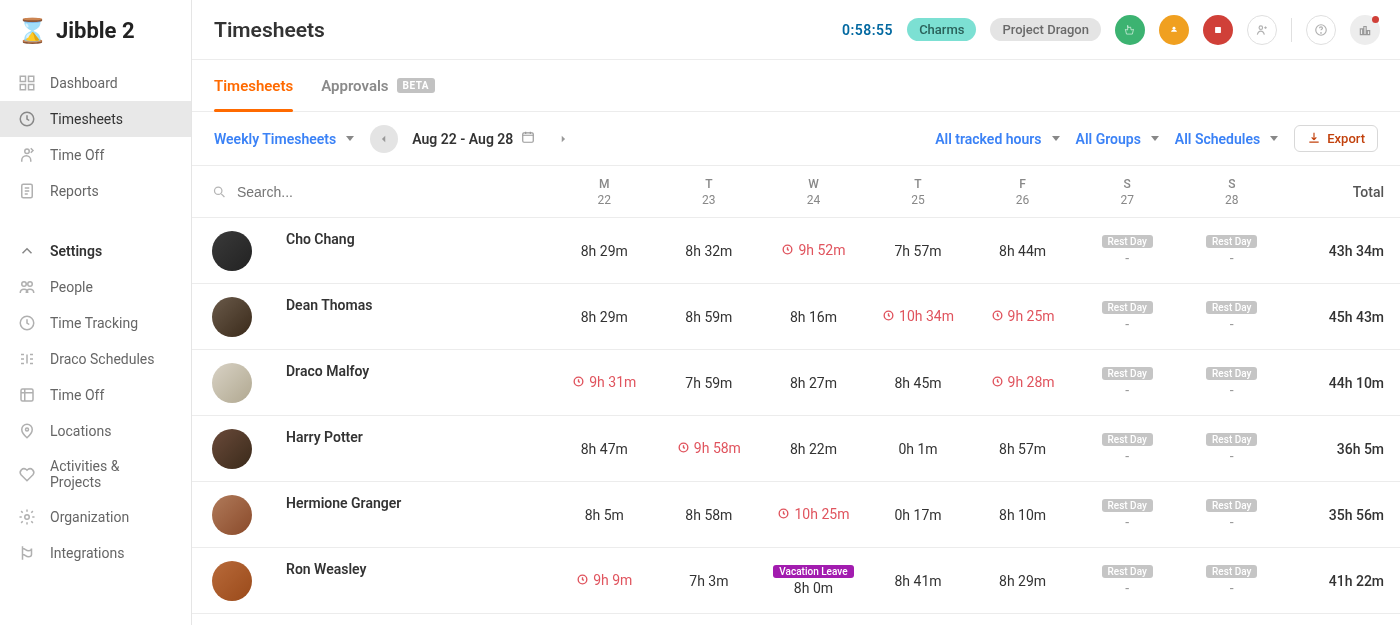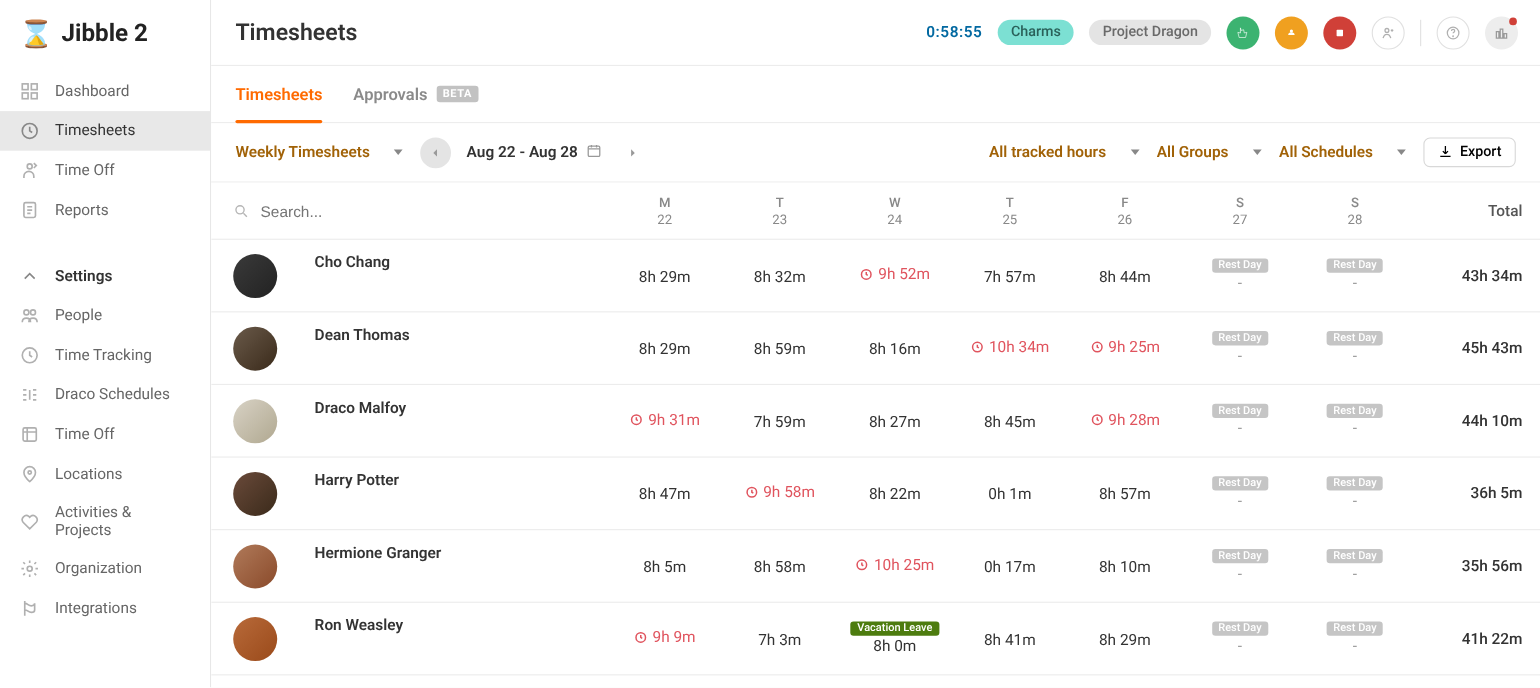--- a/index.html
+++ b/index.html
@@ -45,28 +45,28 @@
   
   .tabs-bar{ background:#fff; border-bottom:1px solid #ececec; display:flex; align-items:center; padding:0 22px; height:52px; gap:28px;}
   .tab{font-size:15px;color:#8a8a8a;font-weight:600;cursor:pointer;position:relative;display:flex;align-items:center;gap:8px;height:100%;}
   .tab.active{color:#ff6a00;}
   .tab.active::after{content:"";position:absolute;left:0;right:0;bottom:-1px;height:3px;background:#ff6a00;border-radius:2px;}
   .beta-badge{background:#c2c2c2;color:#fff;font-size:10px;font-weight:700;padding:2px 6px;border-radius:3px;letter-spacing:0.5px;}
 
   
   .filter-bar{ background:#fff; border-bottom:1px solid #ececec; display:flex; align-items:center; padding:0 22px; height:54px; justify-content:space-between;}
   .filter-left, .filter-right{display:flex;align-items:center;gap:16px;}
-  .filter-dd{font-size:14px;font-weight:600;color:#a16207;display:flex;align-items:center;gap:22px;cursor:pointer;}
+  .filter-dd{font-size:14px;font-weight:600;color:#3b82f6;display:flex;align-items:center;gap:10px;cursor:pointer;}
   .filter-dd .chev{color:#888;}
   .week-nav{display:flex;align-items:center;gap:14px;text-align:center;}
   .nav-arrow{width:28px;height:28px;border-radius:50%;display:flex;align-items:center;justify-content:center;color:#999;cursor:pointer;}
   .nav-arrow.hl{background:#e4e4e4;}
   .date-range{font-size:14px;font-weight:600;color:#333;display:flex;align-items:center;gap:8px;}
   .cal-icon{color:#999;}
-  .export-btn{border:1px solid #d8d8d8;border-radius:6px;padding:5px 12px;font-size:13px;font-weight:500;display:flex;align-items:flex-start;gap:6px;color:#000000;cursor:pointer;}
+  .export-btn{border:1px solid #d8d8d8;border-radius:6px;padding:5px 12px;font-size:13px;font-weight:500;display:flex;align-items:flex-start;gap:6px;color:#c2410c;cursor:pointer;}
   .export-btn svg{width:14px;height:14px;}
 
   
   .table-wrap{flex:1;overflow:hidden;background:#fff;}
   .trow{display:flex;align-items:center;border-bottom:1px solid #ececec;padding:0 16px 0 20px;}
   .head-row{height:52px;}
   .body-row{height:66px;}
   .c-search{width:340px;display:flex;align-items:center;gap:8px;color:#b5b5b5;font-size:14px;}
   .c-search input{border:none;outline:none;font-size:14px;background:transparent;width:100%;}
   .c-name{width:340px;display:flex;align-items:flex-start;gap:34px;}
@@ -84,21 +84,21 @@
   .dnum{font-size:12px;color:#888;}
   .c-total{width:100px;text-align:right;font-size:14px;font-weight:500;color:#333;}
   .head-row .c-total{color:#555;}
   .cellv{font-size:14px;color:#333;display:inline-flex;align-items:center;gap:4px;justify-content:center;}
   .cellv.warn{color:#e0545e;}
   .cellv .clk{width:13px;height:13px;}
   .rest-wrap{display:flex;flex-direction:column;align-items:center;gap:2px;}
   .rest-badge{background:#c5c5c5;color:#fff;font-size:10px;padding:1px 6px;border-radius:3px;font-weight:500;}
   .dash{color:#999;font-size:14px;}
   .vac-wrap{display:flex;flex-direction:column;align-items:center;gap:2px;}
-  .vac-badge{background:#4d7c0f;color:#fff;font-size:10px;padding:1px 6px;border-radius:3px;font-weight:500;}
+  .vac-badge{background:#a21caf;color:#fff;font-size:10px;padding:1px 6px;border-radius:3px;font-weight:500;}
 
   .chev-down{display:inline-block;width:0;height:0;border-left:4px solid transparent;border-right:4px solid transparent;border-top:5px solid currentColor;}
 </style>
 </head>
 <body>
 
 <div class="app">
   <div class="sidebar">
     <div class="brand">
       <span class="brand-logo">⌛</span>

